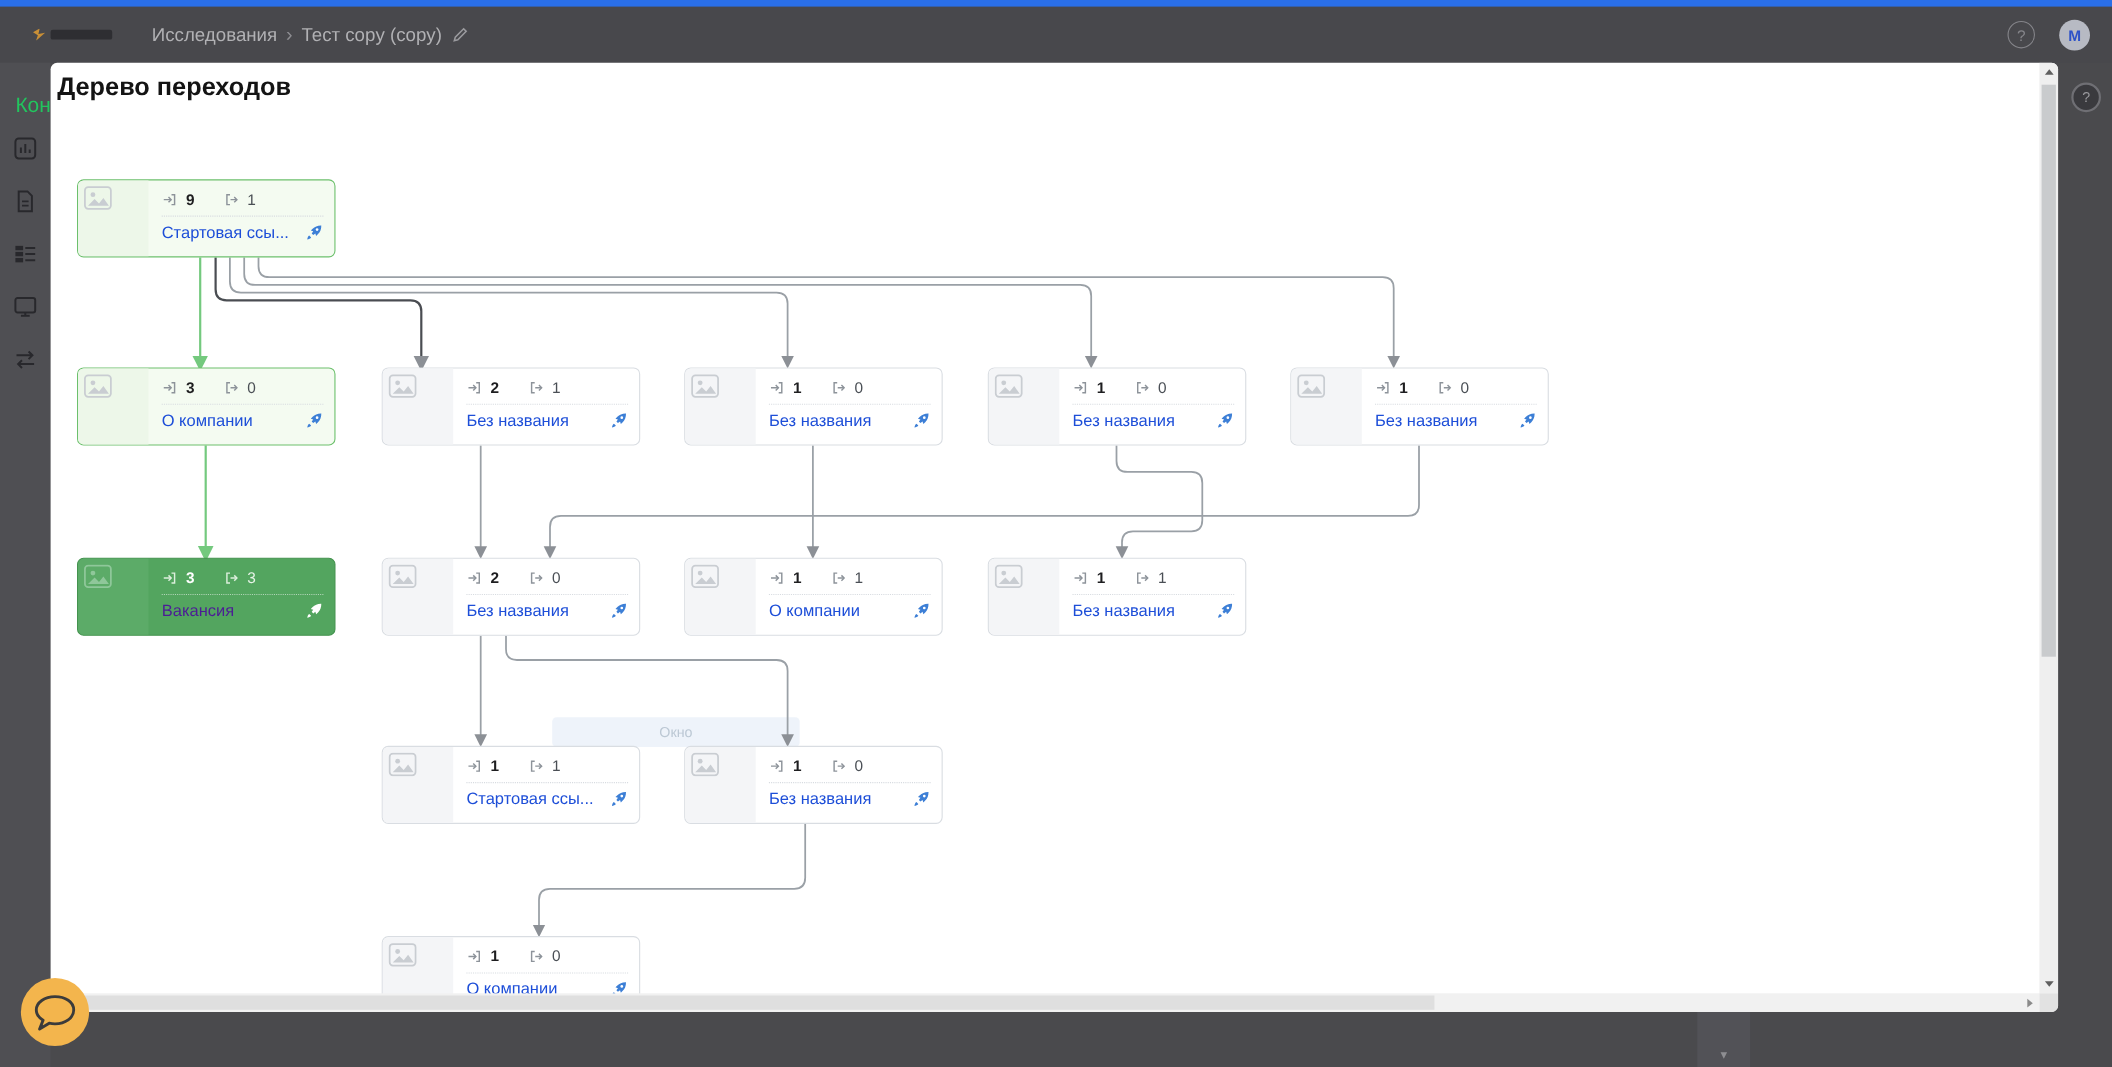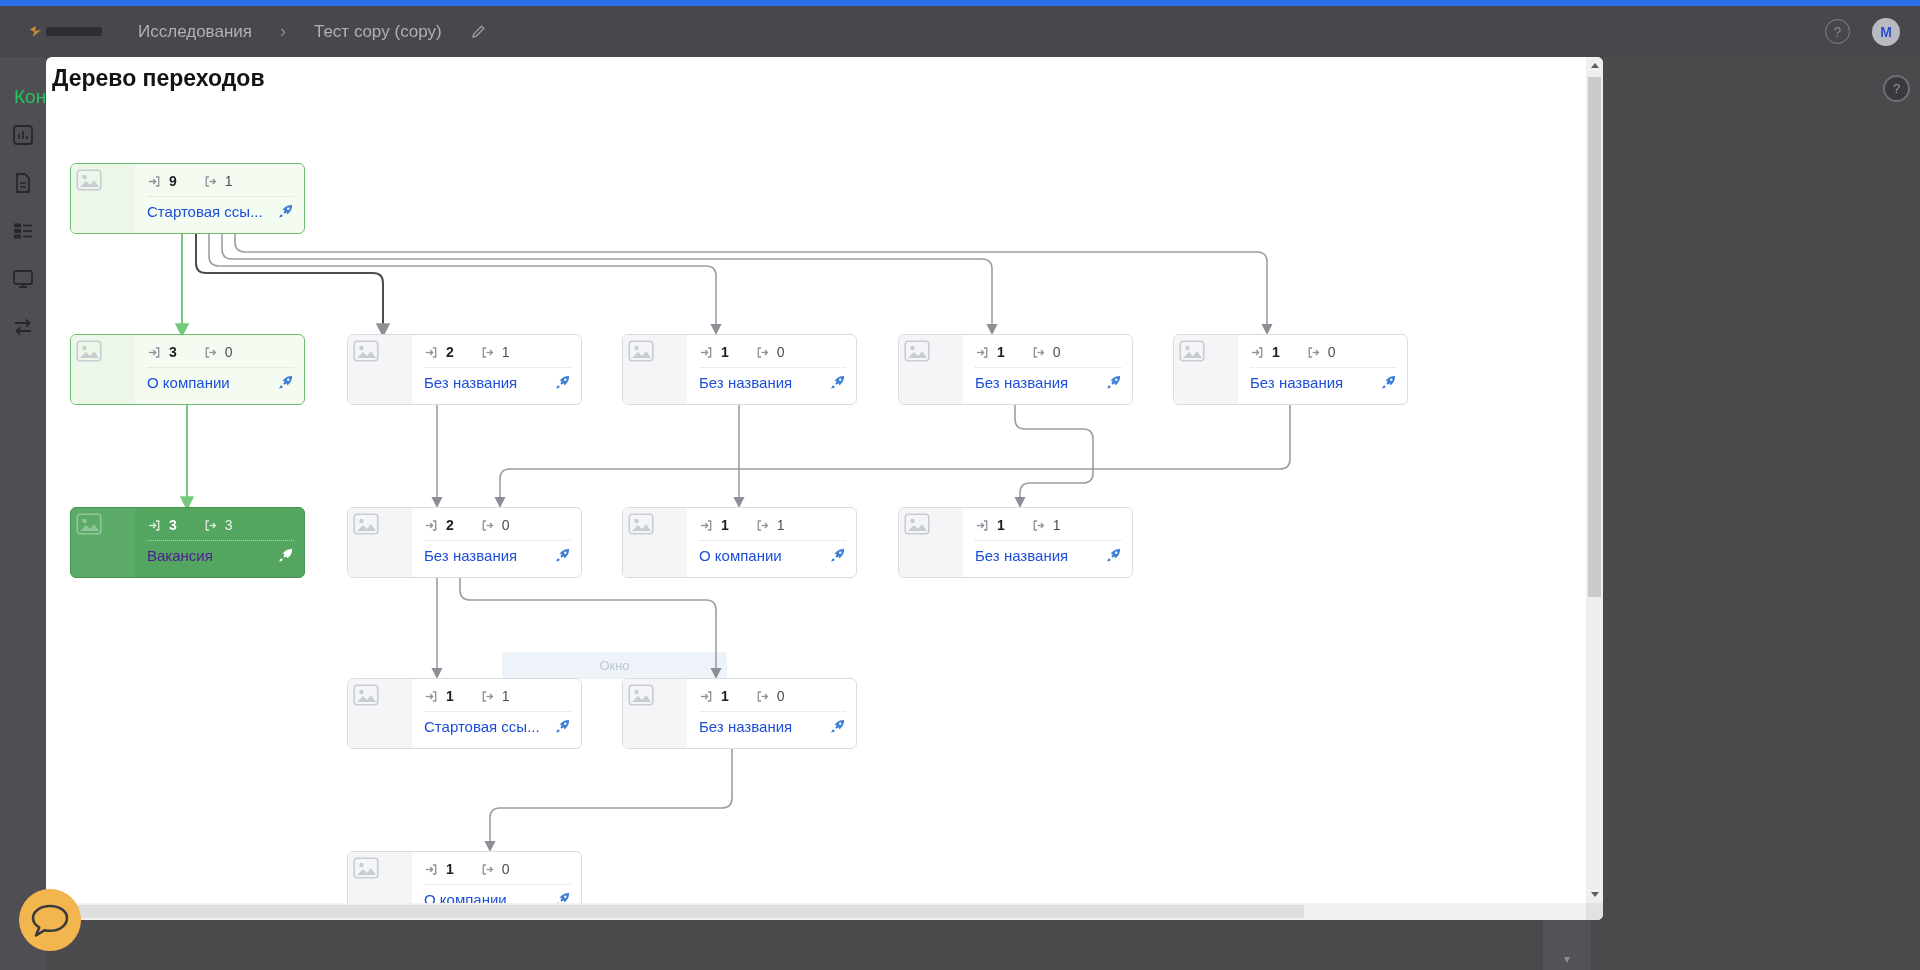--- a/index.html
+++ b/index.html
@@ -5,41 +5,41 @@
   html,body{margin:0;padding:0;width:1920px;height:970px;overflow:hidden;
     font-family:"Liberation Sans", sans-serif;background:#4a4a4d;position:relative}
   
   .topbar{position:absolute;top:0;left:0;width:1920px;height:6px;background:#2a6fe8;z-index:9}
   .header{position:absolute;top:6px;left:0;width:1920px;height:51px;background:#48484c;
     display:flex;align-items:center;z-index:1}
   .logo{display:flex;align-items:center;gap:5px;margin-left:30px}
   .logo-mark{width:11px;height:11px;background:#c98f36;
     clip-path:polygon(0 30%,55% 0,45% 45%,100% 35%,25% 100%,40% 55%)}
   .logo-word{width:56px;height:9px;background:#2e2e32;border-radius:2px}
-  .crumbs{display:flex;align-items:center;gap:28px;margin-left:36px;color:#b1b1b4;font-size:17px}
+  .crumbs{display:flex;align-items:center;gap:8px;margin-left:36px;color:#b1b1b4;font-size:17px}
   .crumb-sep{color:#8e8e92;font-size:18px}
   .pencil{width:17px;height:17px}
   .hdr-right{margin-left:auto;display:flex;align-items:center;gap:22px;margin-right:20px}
   .help-circ{width:23px;height:23px;border:1.6px solid #85858a;border-radius:50%;
     color:#85858a;font-size:14px;display:flex;align-items:center;justify-content:center}
   .avatar{width:28px;height:28px;border-radius:50%;background:#b7bac3;color:#2d52c8;
     font-weight:bold;font-size:14px;display:flex;align-items:center;justify-content:center}
   .sidebar{position:absolute;left:0;top:57px;width:46px;height:913px;background:#4f4f53;
     display:flex;flex-direction:column;align-items:center;padding-top:66px;gap:24px;
     box-sizing:border-box;z-index:1}
   .side-ico{width:24px;height:24px;color:#28282c}
   .bg-heading{position:absolute;left:14px;top:86px;font-size:19px;color:#22c55e;z-index:1}
   .bg-help{position:absolute;left:1883px;top:75px;width:23px;height:23px;border-radius:50%;
     background:#3a3a3e;border:2px solid #6f6f74;color:#9a9a9e;font-size:13px;
     display:flex;align-items:center;justify-content:center;z-index:1}
   .bg-select{position:absolute;left:1543px;top:920px;width:48px;height:50px;background:#525257;
     z-index:1;display:flex;align-items:flex-end;justify-content:center;color:#8e8e92;
     font-size:12px;padding-bottom:4px;box-sizing:border-box}
   
-  .modal{position:absolute;left:46px;top:57px;width:1557px;height:863px;background:#fff;
+  .modal{position:absolute;left:46px;top:57px;width:1825px;height:863px;background:#fff;
     border-radius:6px;z-index:2;overflow:hidden}
   .modal-title{position:absolute;left:6px;top:8px;font-size:23px;font-weight:bold;color:#141414;z-index:5}
   .edges{position:absolute;left:0;top:0;z-index:1}
   .edge-green{stroke:#74c97e;stroke-width:2;fill:none}
   .edge-gray{stroke:#9aa0a6;stroke-width:1.6;fill:none}
   .edge-dark{stroke:#4a4d52;stroke-width:2;fill:none}
   .ghost{position:absolute;left:456px;top:595px;width:225px;height:27px;
     background:rgba(224,234,246,.55);border-radius:4px;z-index:0;
     display:flex;align-items:center;justify-content:center;color:#bcc8d4;font-size:13px}
   

